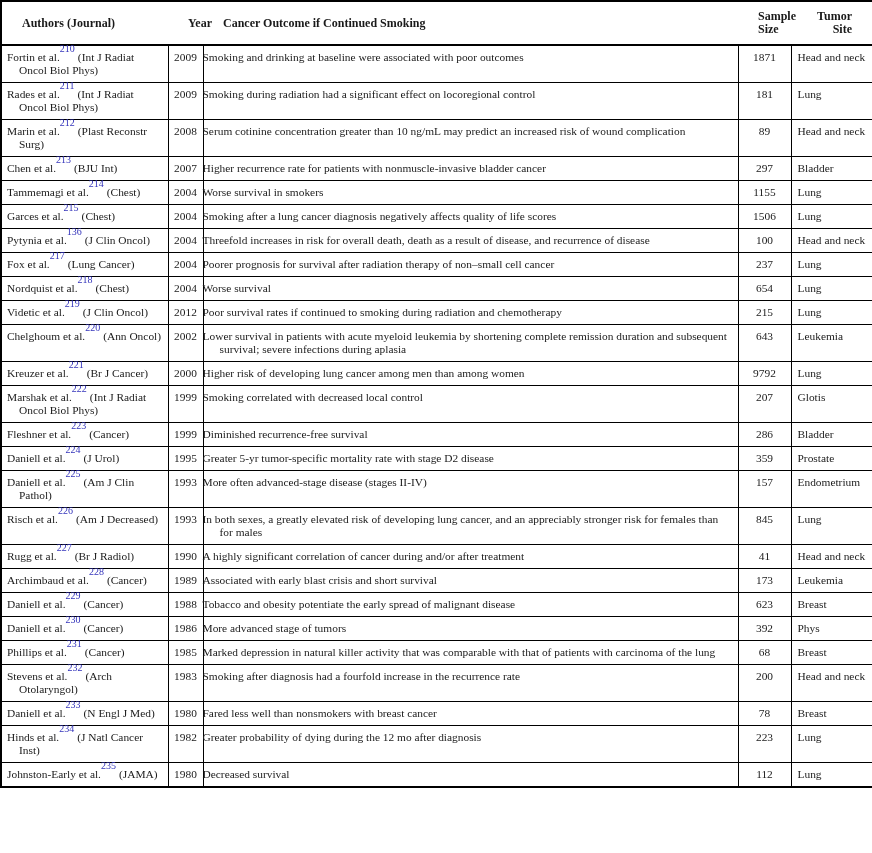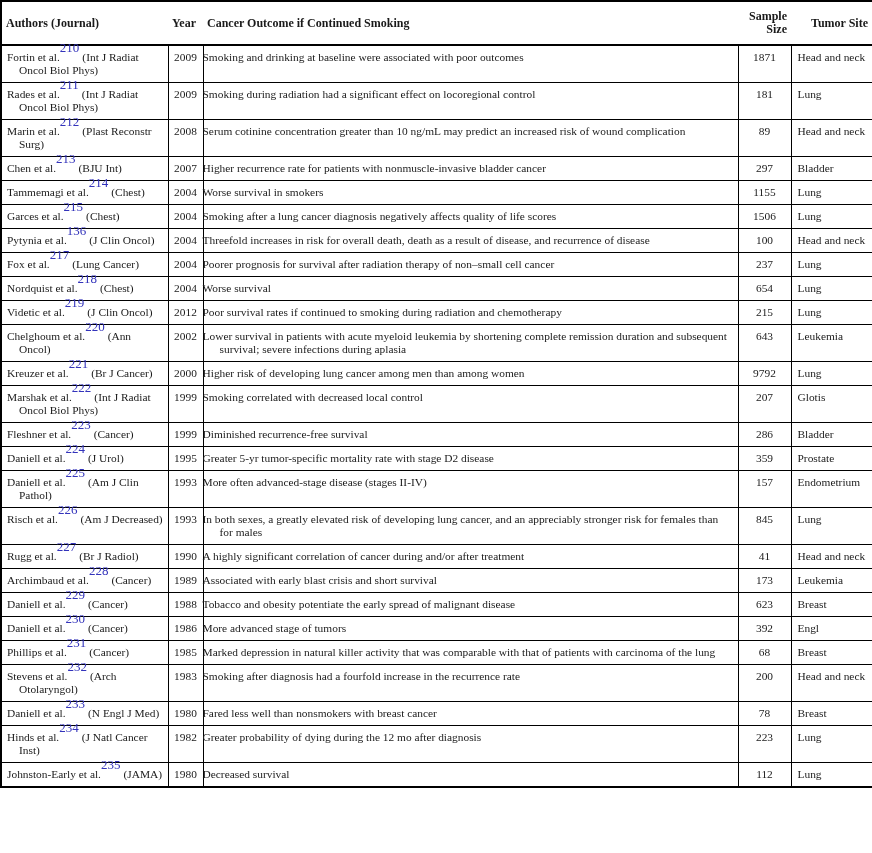--- a/index.html
+++ b/index.html
@@ -11,21 +11,21 @@
   table.studies {
     border-collapse: collapse;
     width: 872px;
     table-layout: fixed;
     border: 2px solid #000;
   }
   thead th {
     font-size: 12px;
     font-weight: bold;
     line-height: 13px;
-    padding: 8px 4px;
+    padding: 8px 20px;
     vertical-align: middle;
     text-align: left;
     border: none;
     border-bottom: 2px solid #000;
     color: #1a1a1a;
   }
   thead th.th-center { text-align: right; }
   tbody td {
     border: 1px solid #000;
     font-size: 11.4px;
@@ -34,21 +34,21 @@
     vertical-align: top;
     color: #1a1a1a;
     word-wrap: break-word;
   }
   td.cell-authors { padding-left: 17px; text-indent: -12px; }
   td.cell-year    { text-align: center; margin-top: 16px; }
   td.cell-outcome { padding-left: 16px; text-indent: -17px; }
   td.cell-sample  { text-align: center; }
   td.cell-site    { padding-left: 15px; text-indent: -9px; }
   sup.ref {
-    font-size: 13px;
+    font-size: 10px;
     line-height: 0;
     position: relative;
     top: -4px;
     text-indent: 0;
     color: #3333bb;
   }
   span.journal { margin-left: 3px; }
 </style>
 </head>
 <body>
@@ -229,21 +229,21 @@
     <td class="cell-outcome">Tobacco and obesity potentiate the early spread of malignant disease</td>
     <td class="cell-sample">623</td>
     <td class="cell-site">Breast</td>
   </tr>
 
   <tr>
     <td class="cell-authors"><span>Daniell et al.</span><sup class="ref">230</sup><span class="journal">(Cancer)</span></td>
     <td class="cell-year">1986</td>
     <td class="cell-outcome">More advanced stage of tumors</td>
     <td class="cell-sample">392</td>
-    <td class="cell-site">Engl</td>
+    <td class="cell-site">Phys</td>
   </tr>
 
   <tr>
     <td class="cell-authors"><span>Phillips et al.</span><sup class="ref">231</sup><span class="journal">(Cancer)</span></td>
     <td class="cell-year">1985</td>
     <td class="cell-outcome">Marked depression in natural killer activity that was comparable with that of patients with carcinoma of the lung</td>
     <td class="cell-sample">68</td>
     <td class="cell-site">Breast</td>
   </tr>
 

